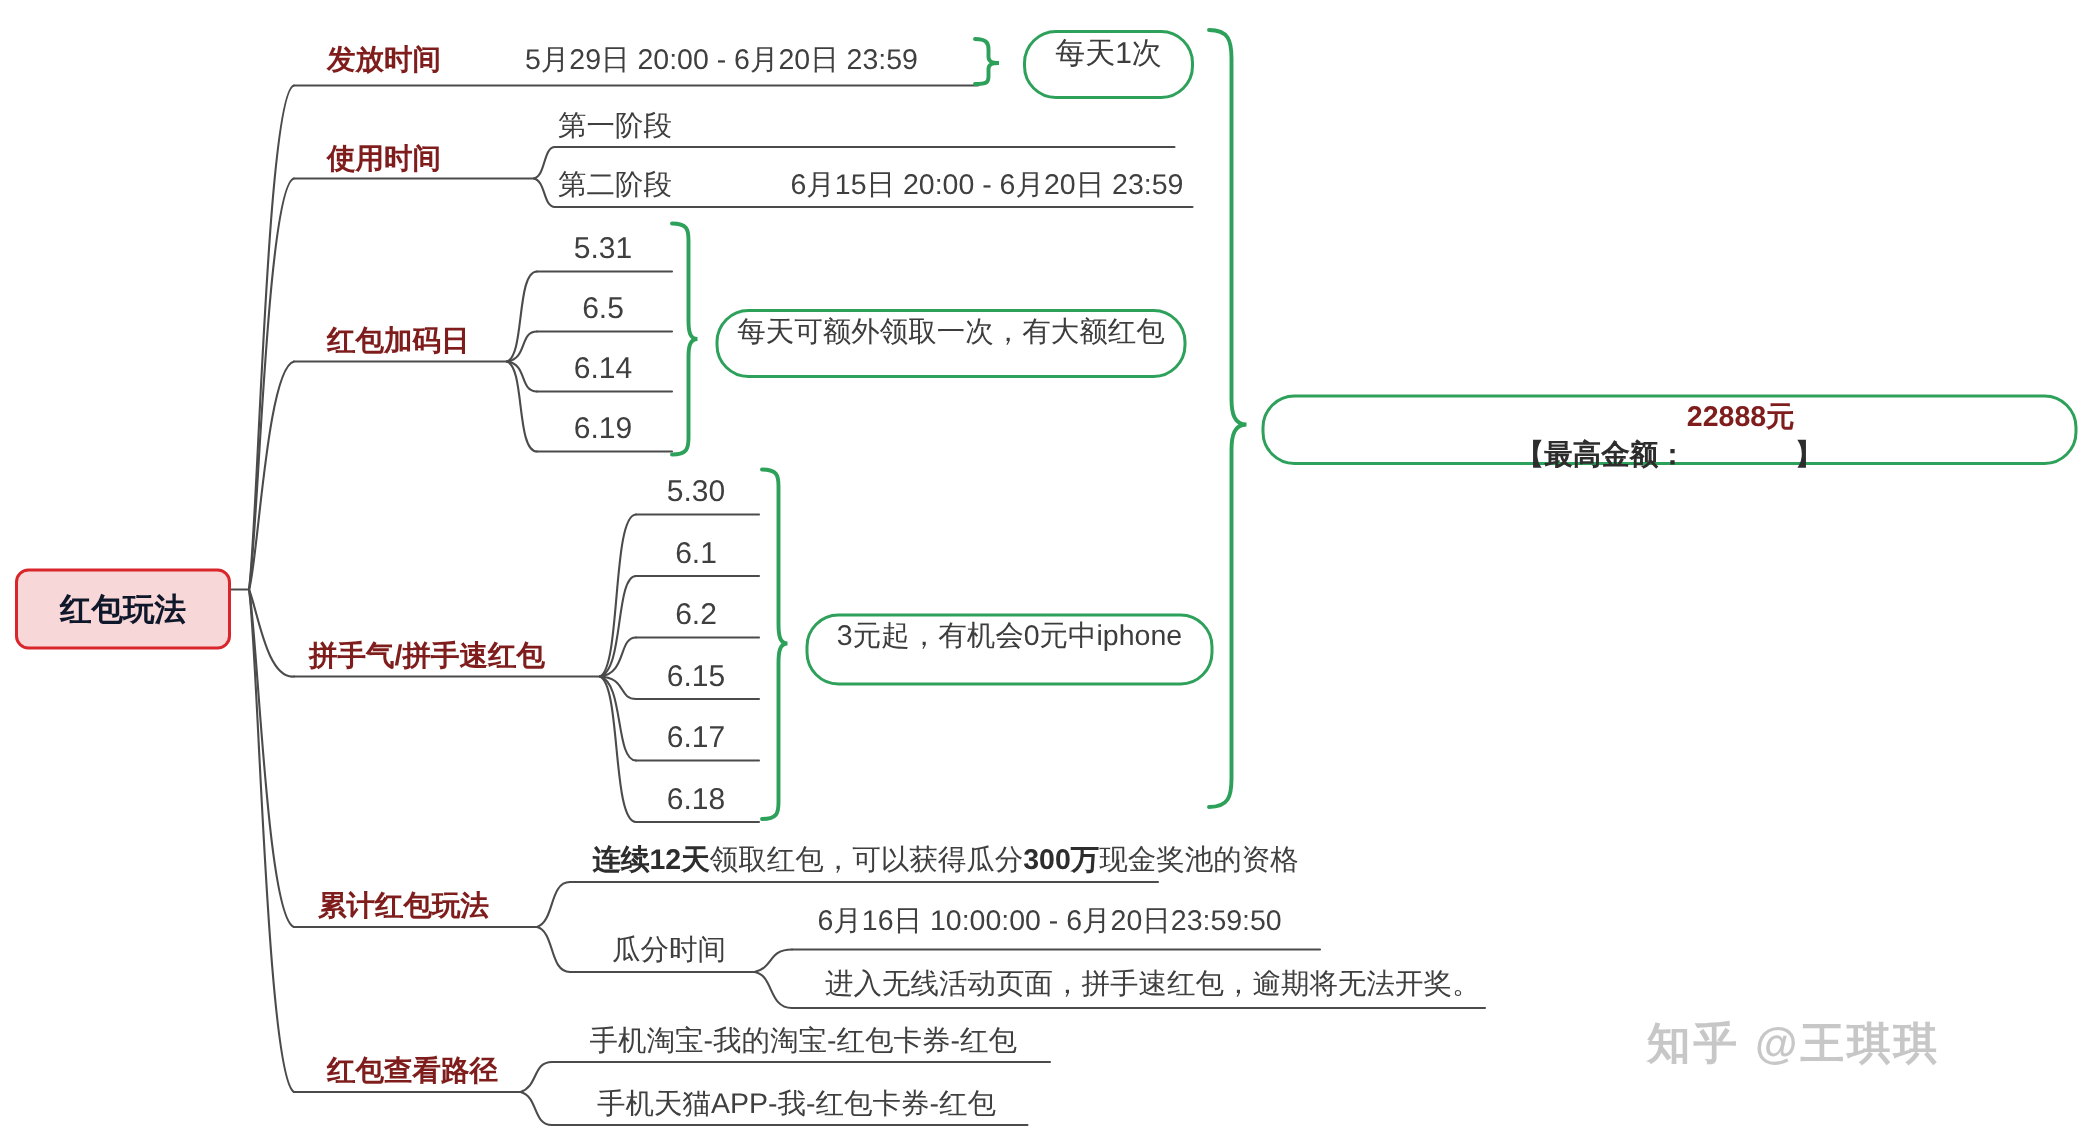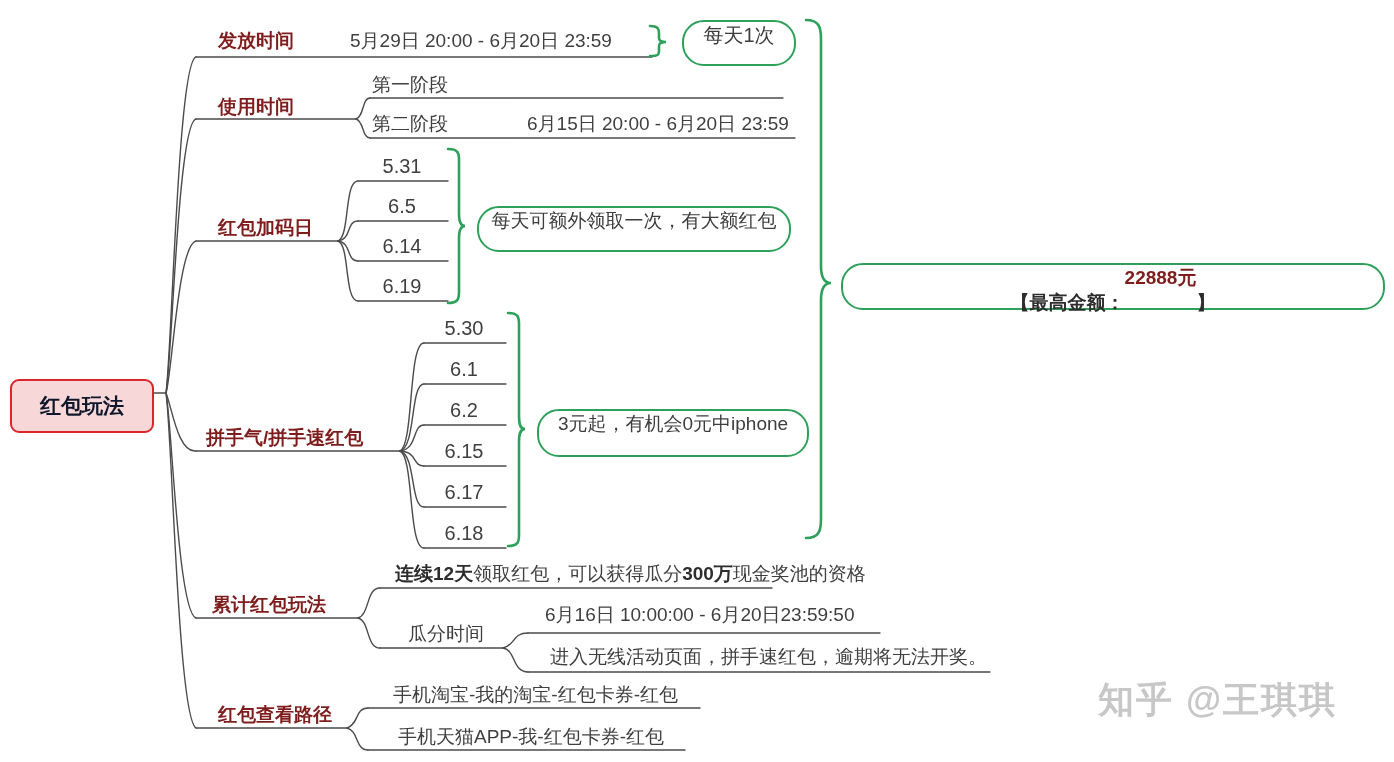--- a/index.html
+++ b/index.html
@@ -12,21 +12,21 @@
   .num{font-size:20px;text-align:center;width:90px;}
   .root{position:absolute;left:10px;top:368px;width:140px;height:50px;
         background:#f8d7d8;border:2.5px solid #d9262b;border-radius:9px;
         display:flex;align-items:center;justify-content:center;
         font-size:21px;font-weight:bold;color:#0f172a;margin-top:11px;}
   .callout{position:absolute;background:#fff;border:2.5px solid #2da05a;border-radius:22px;
         display:flex;justify-content:center;font-size:19px;color:#3d3d3d;
         white-space:nowrap;}
   .b{font-weight:bold;color:#2d2d2d;margin-top:25px;}
   .red{color:#7f1d1d;font-weight:bold;}
-  .watermark{position:absolute;left:1098px;top:676px;font-size:36px;font-weight:bold;
+  .watermark{position:absolute;left:1098px;top:676px;font-size:29px;font-weight:bold;
         color:#c7c7c7;letter-spacing:2px;}
 </style>
 </head>
 <body>
 
 <div id="canvas">
 
   <svg class="lines" width="1394" height="762" viewBox="0 0 1394 762">
     <g stroke="#4b4b4b" stroke-width="1.4" fill="none" stroke-linecap="round">
 

